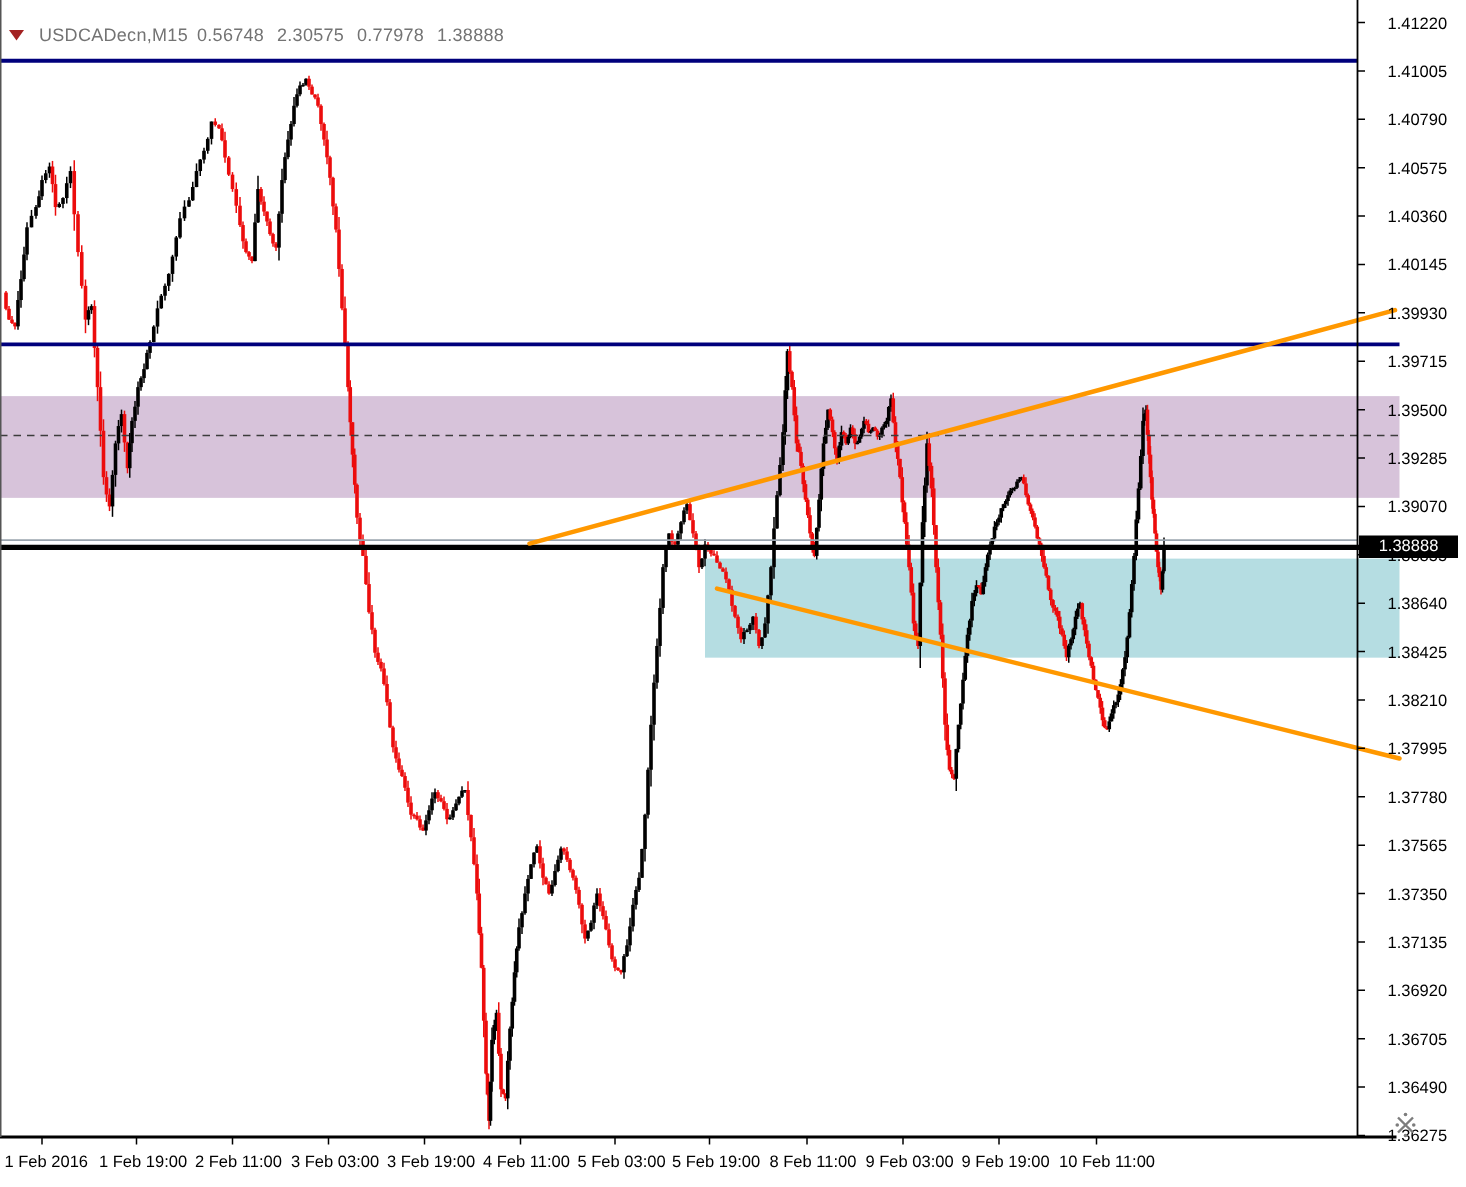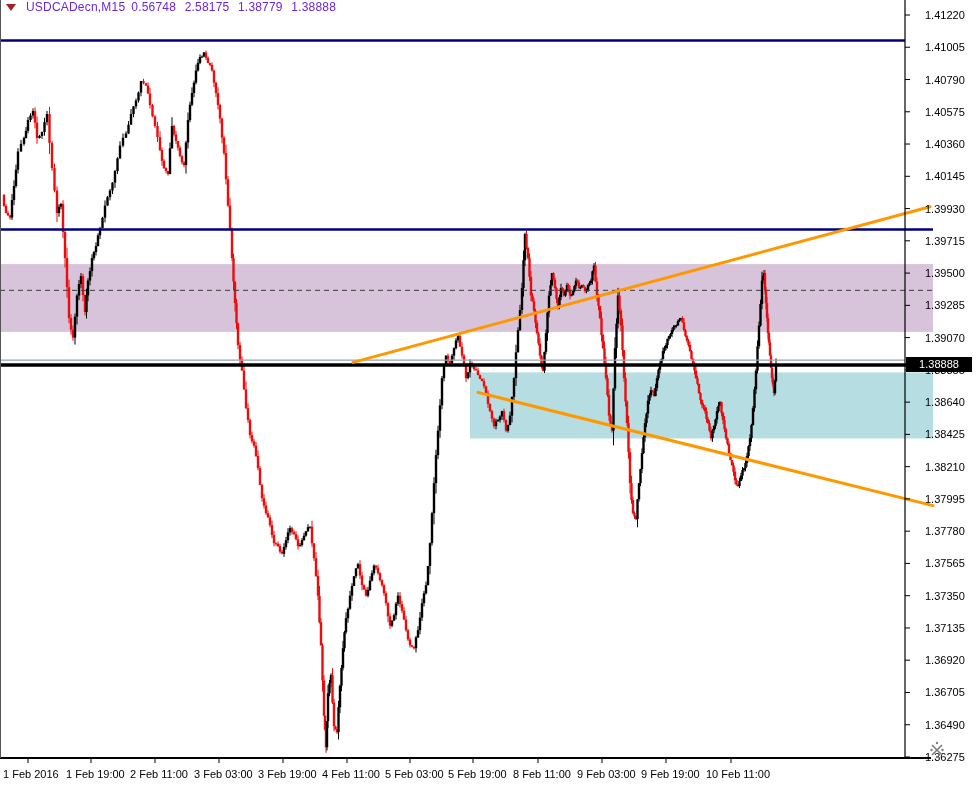--- a/index.html
+++ b/index.html
@@ -1,20 +1,20 @@
 <!DOCTYPE html>
 <html><head>
 <meta charset="utf-8">
 <style>
   html,body{margin:0;padding:0;background:#fff;}
   .stage{position:relative;width:977px;height:791px;background:#ffffff;overflow:hidden;
          font-family:"Liberation Sans",sans-serif;}
   svg{position:absolute;left:0;top:0;}
-  .title{position:absolute;left:6px;top:0;display:flex;align-items:center;gap:6px;
-         font-size:12px;color:#6d28d9;letter-spacing:0.2px;}
+  .title{position:absolute;left:6px;top:16px;display:flex;align-items:center;gap:6px;
+         font-size:12px;color:#737373;letter-spacing:0.2px;}
   .title .nums span{margin-right:5px;}
   .tri{width:0;height:0;border-left:5px solid transparent;border-right:5px solid transparent;
        border-top:7px solid #a32222;display:inline-block;margin-right:4px;}
   .tag{position:absolute;left:906px;width:66px;height:15px;background:#000;color:#fff;
        font-size:11px;line-height:15px;text-align:center;z-index:5;}
   .cursor{position:absolute;left:929px;top:740px;z-index:6;}
 </style>
 </head>
 <body>
 
@@ -970,22 +970,22 @@
       <text x="641" y="778" font-size="11" font-family="&quot;Liberation Sans&quot;,sans-serif" fill="#000000">9 Feb 19:00</text>
       <line x1="731" x2="731" y1="758" y2="763" stroke="#000000" stroke-width="1"></line>
       <text x="706" y="778" font-size="11" font-family="&quot;Liberation Sans&quot;,sans-serif" fill="#000000">10 Feb 11:00</text>
     </svg>
 
   <div class="title">
     <span class="tri"></span>
     <span>USDCADecn,M15</span>
     <span class="nums">
       <span>0.56748</span>
-      <span>2.58175</span>
-      <span>1.38779</span>
+      <span>2.30575</span>
+      <span>0.77978</span>
       <span>1.38888</span>
     </span>
   </div>
 
   <div class="tag" id="priceTag" style="top: 357.417px;">1.38888</div>
 
   <svg class="cursor" width="18" height="20">
     <g stroke="#7d7d7d" stroke-width="1.6" fill="none">
       <path d="M3 5 L13 15 M13 5 L3 15"></path>
     </g>

